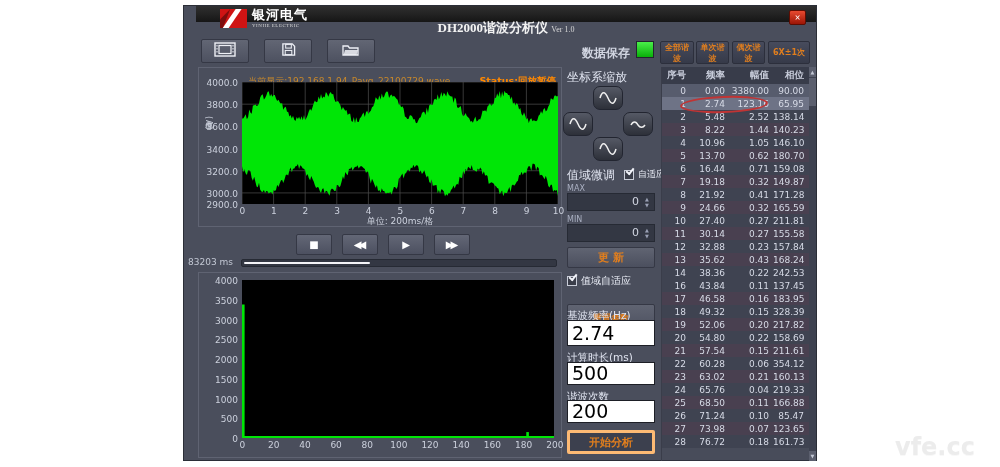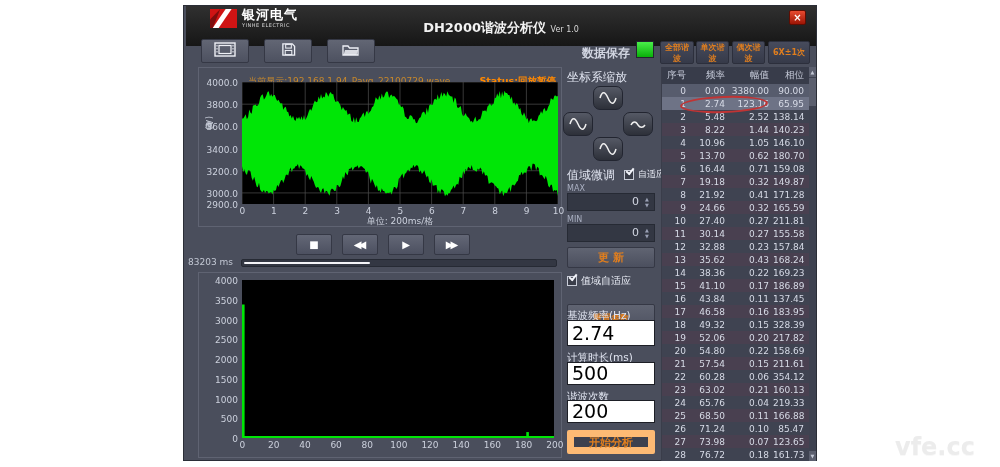--- a/index.html
+++ b/index.html
@@ -4,22 +4,22 @@
 <style>
   html,body{margin:0;padding:0;background:#ffffff;width:1000px;height:467px;overflow:hidden;
     font-family:"DejaVu Sans","Liberation Sans",sans-serif;}
   *{box-sizing:border-box;}
 
   
   .app-window{position:absolute;left:183px;top:5px;width:634px;height:456px;
     background:#4a4e5c;border:1px solid #2b2e37;}
 
   
-  .titlebar{position:absolute;left:2px;top:0;right:0;height:40px;
-    background:linear-gradient(#303030,#161616);}
+  .titlebar{position:absolute;left:12px;top:0;right:0;height:16px;
+    background:linear-gradient(#303030,#161616);font-family:Liberation Serif, serif;}
   .logo-mark{position:absolute;left:24px;top:3px;width:27px;height:19px;background:#cf1414;overflow:hidden;}
   .logo-swoosh{position:absolute;left:0;top:0;width:100%;height:100%;
     background:#fff;clip-path:polygon(10% 100%,58% 0,80% 0,32% 100%);}
   .logo-dark{position:absolute;left:0;top:0;width:100%;height:100%;
     background:#7d0d0d;clip-path:polygon(0 100%,0 55%,38% 0,10% 100%);}
   .brand{position:absolute;left:56px;top:2px;color:#fff;line-height:1;}
   .brand-cn{font-size:13px;font-weight:bold;letter-spacing:1px;}
   .brand-en{font-size:5px;color:#d8d8d8;letter-spacing:.5px;margin-top:2px;}
   .win-title{position:absolute;left:0;right:0;top:5px;text-align:center;color:#f2f2f2;
     font-size:13px;font-weight:bold;margin-top:8px;}
@@ -88,28 +88,28 @@
     padding-right:15px;line-height:16px;}
   .spinner{position:absolute;right:3px;top:2px;width:8px;font-size:5px;line-height:6px;
     color:#9aa0b4;text-align:center;cursor:pointer;}
   .gray-btn{position:absolute;left:383px;width:88px;border:1px solid #353845;border-radius:2px;
     background:linear-gradient(#606472,#4b4f5e);color:#e07e1e;font-weight:bold;
     display:flex;align-items:center;justify-content:center;cursor:pointer;}
   .field-label{position:absolute;left:383px;font-size:10.5px;color:#dfe3ef;}
   .white-input{position:absolute;left:383px;width:88px;background:#fff;border:1px solid #1d1f26;
     color:#000;font-size:19px;padding:0 0 0 4px;line-height:24px;}
   .start-btn{position:absolute;left:383px;top:424px;width:88px;height:24px;
-    background:#3c404e;border:7px solid #fdba74;border-radius:2px;color:#e07e1e;
+    background:#3c404e;border:3px solid #fdba74;border-radius:2px;color:#e07e1e;
     font-size:11px;font-weight:bold;display:flex;align-items:center;justify-content:center;cursor:pointer;}
 
   
   .h-table{position:absolute;left:477px;top:61px;width:155px;height:394px;
     background:#41455333;border-left:1px solid #3a3d4a;overflow:hidden;}
   .thead{display:grid;grid-template-columns:28px 39px 44px 35px;height:17px;
-    background:#383c4a;color:#c9cedc;font-size:9.5px;align-items:center;}
+    background:#383c4a;color:#c9cedc;font-size:9.5px;align-items:center;font-weight:bold;}
   .thead div{text-align:right;padding-right:4px;}
   .trow{display:grid;grid-template-columns:28px 39px 44px 35px;height:13px;
     color:#d6dae6;font-size:9px;align-items:center;cursor:default;}
   .trow .tcell{text-align:right;padding-right:4px;}
   .trow.even{background:#3f4351;}
   .trow.odd{background:#494050;}
   .trow.r0{background:#575c6d;}
   .trow.sel{background:#6e7386;}
   .vscroll{position:absolute;right:0;top:0;bottom:0;width:7px;background:#3e4250;}
   .vscroll .arrow{position:absolute;left:0;width:7px;height:10px;background:#5b5f6e;
@@ -434,27 +434,21 @@
         <div class="trow odd">
           <div class="tcell">13</div>
           <div class="tcell">35.62</div>
           <div class="tcell">0.43</div>
           <div class="tcell">168.24</div>
         </div>
         <div class="trow even">
           <div class="tcell">14</div>
           <div class="tcell">38.36</div>
           <div class="tcell">0.22</div>
-          <div class="tcell">169.23</div>
-        </div>
-        <div class="trow odd">
-          <div class="tcell">15</div>
-          <div class="tcell">41.10</div>
-          <div class="tcell">0.17</div>
-          <div class="tcell">186.89</div>
+          <div class="tcell">242.53</div>
         </div>
         <div class="trow even">
           <div class="tcell">16</div>
           <div class="tcell">43.84</div>
           <div class="tcell">0.11</div>
           <div class="tcell">137.45</div>
         </div>
         <div class="trow odd">
           <div class="tcell">17</div>
           <div class="tcell">46.58</div>

